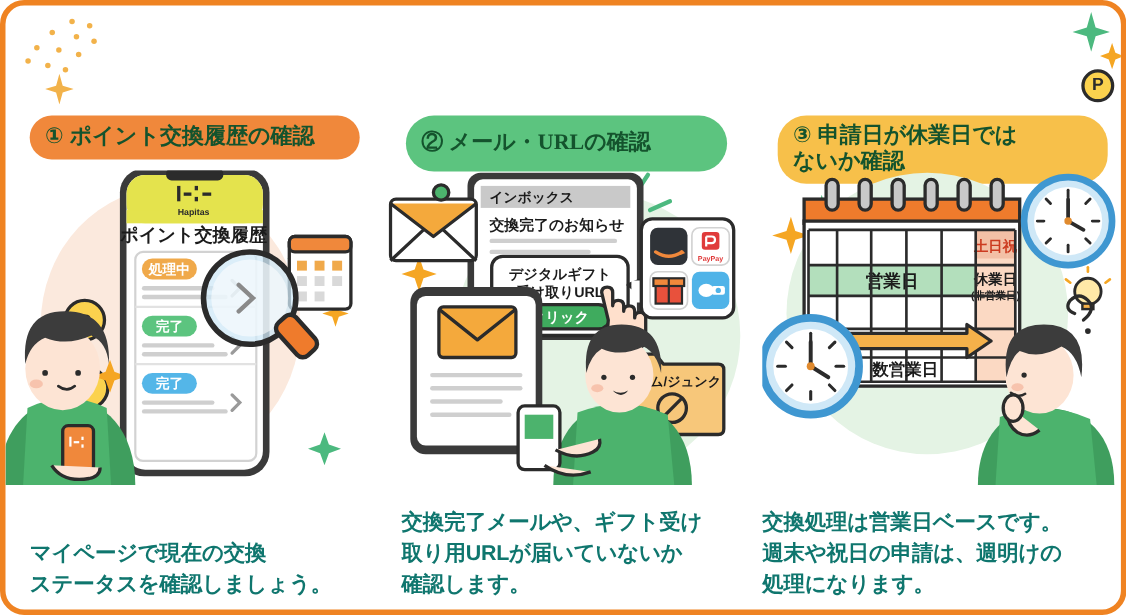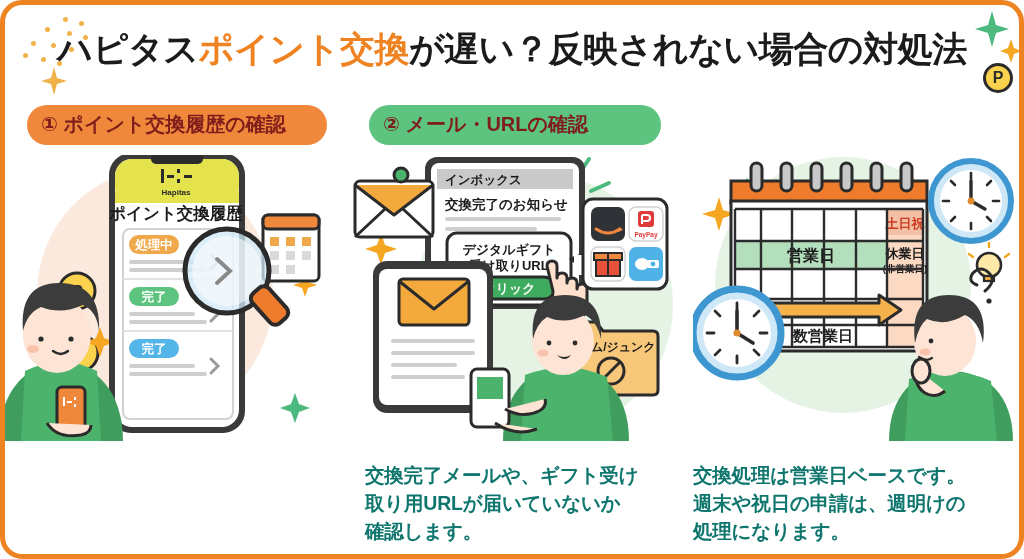--- a/index.html
+++ b/index.html
@@ -54,27 +54,27 @@
   }
   .col { position: relative; height: 100%; }
   .col.c1 { width: 348px; }
   .col.c2 { width: 340px; }
   .col.c3 { width: 326px; }
 
   .pill {
     position: absolute; top: 12px;
     border-radius: 26px;
     display: flex; align-items: center;
-    font-size: 20px; font-weight: 700; color: #7f1d1d;
+    font-size: 20px; font-weight: 700; color: #14532d;
     padding: 7px 16px 8px 14px;
     line-height: 1.18;
     white-space: pre-line;
   }
   .pill.p1 { left: 22px; width: 300px; height: 40px; background: #f0883b; }
-  .pill.p2 { left: 16px; width: 292px; height: 40px; background: #5cc47f; }
+  .pill.p2 { left: 16px; width: 292px; height: 51px; background: #5cc47f; font-family: Liberation Serif, serif; }
   .pill.p3 { left: 14px; width: 300px; height: 62px; background: #f7c04a; }
 
   .art { position: absolute; left: 0; top: 62px; width: 100%; height: 286px; }
   .art svg { display: block; width: 100%; height: 100%; }
 
   .caption {
     position: absolute; bottom: 14px;
     font-size: 19.5px; font-weight: 700; color: #0f766e;
     line-height: 1.44; white-space: pre-line; letter-spacing: -0.2px;
   }
@@ -114,25 +114,20 @@
   </div>
   <div class="spark" style="left:995px;top:34px;">
     <svg width="22" height="24" viewBox="0 0 22 24">
         <path d="M11 0 L14 9 L22 12 L14 15 L11 24 L8 15 L0 12 L8 9 Z" fill="#f5a623"></path>
       </svg>
   </div>
   <div class="coin" style="left:978px;top:58px;width:30px;height:30px;font-size:16px;">
     <span>P</span>
   </div>
 
-  <div class="title-row">
-    <div class="title">
-      <span>ハピタス</span><span class="hl">ポイント交換</span><span>が遅い？反映されない場合の対処法</span>
-    </div>
-  </div>
 
   <div class="cols">
 
     <div class="col c1">
       <div class="pill p1">① ポイント交換履歴の確認</div>
 
       <div class="art">
         <svg viewBox="0 0 348 286" xmlns="http://www.w3.org/2000/svg">
 
           <ellipse cx="150" cy="140" rx="118" ry="125" fill="#fbe9dd"></ellipse>
@@ -220,20 +215,22 @@
               <rect x="58" y="242" width="2" height="9"></rect>
               <rect x="62" y="246" width="5" height="2"></rect>
               <rect x="69" y="242" width="2" height="3"></rect>
               <rect x="69" y="249" width="2" height="3"></rect>
             </g>
             <path d="M42 268 q10 16 34 12 q10 -2 10 -10" stroke="#2b2b2b" stroke-width="3" fill="#fde4d4"></path>
           </g>
         </svg>
       </div>
 
+      <div class="caption k1">マイページで現在の交換
+ステータスを確認しましょう。</div>
     </div>
 
     <div class="col c2">
       <div class="pill p2">② メール・URLの確認</div>
 
       <div class="art">
         <svg viewBox="0 0 340 286" xmlns="http://www.w3.org/2000/svg">
           <ellipse cx="190" cy="150" rx="130" ry="130" fill="#e4f3e4"></ellipse>
 
           <path d="M28 78 L32 90 L44 94 L32 98 L28 110 L24 98 L12 94 L24 90 Z" fill="#f5a623"></path>
@@ -331,20 +328,22 @@
           </g>
         </svg>
       </div>
 
       <div class="caption k2">交換完了メールや、ギフト受け
 取り用URLが届いていないか
 確認します。</div>
     </div>
 
     <div class="col c3">
+      <div class="pill p3">③ 申請日が休業日では
+ないか確認</div>
 
       <div class="art">
         <svg viewBox="0 0 326 286" xmlns="http://www.w3.org/2000/svg">
           <ellipse cx="150" cy="130" rx="128" ry="128" fill="#e4f3e4"></ellipse>
           <path d="M26 42 L30 55 L43 59 L30 63 L26 76 L22 63 L9 59 L22 55 Z" fill="#f5a623"></path>
           <path d="M54 22 L57 32 L67 35 L57 38 L54 48 L51 38 L41 35 L51 32 Z" fill="#4cb97f"></path>
 
           <g>
             <rect x="38" y="26" width="196" height="22" fill="#ef7b2c" stroke="#2b2b2b" stroke-width="3"></rect>
             <rect x="38" y="46" width="196" height="150" fill="#ffffff" stroke="#2b2b2b" stroke-width="3"></rect>

